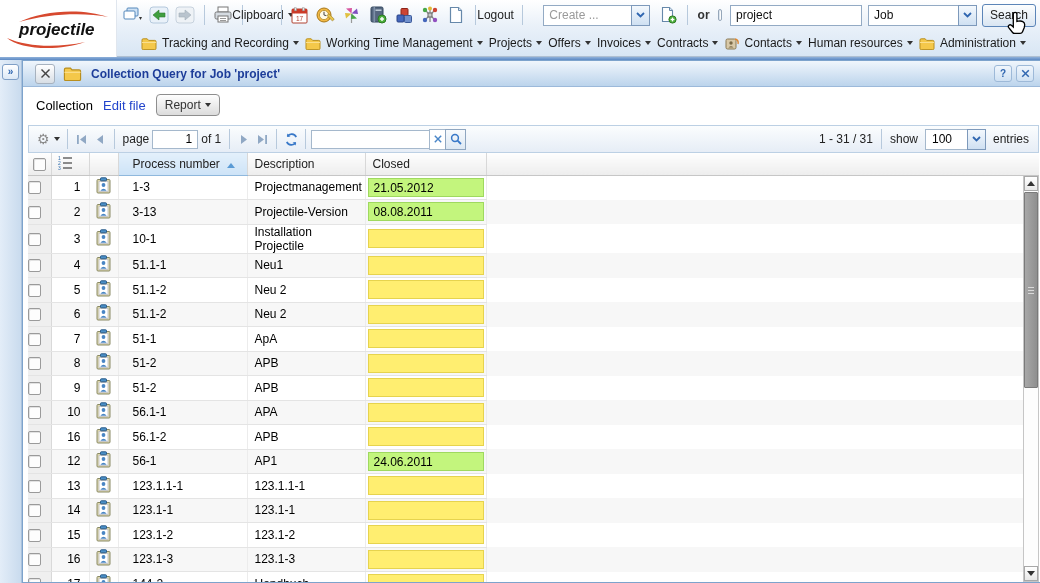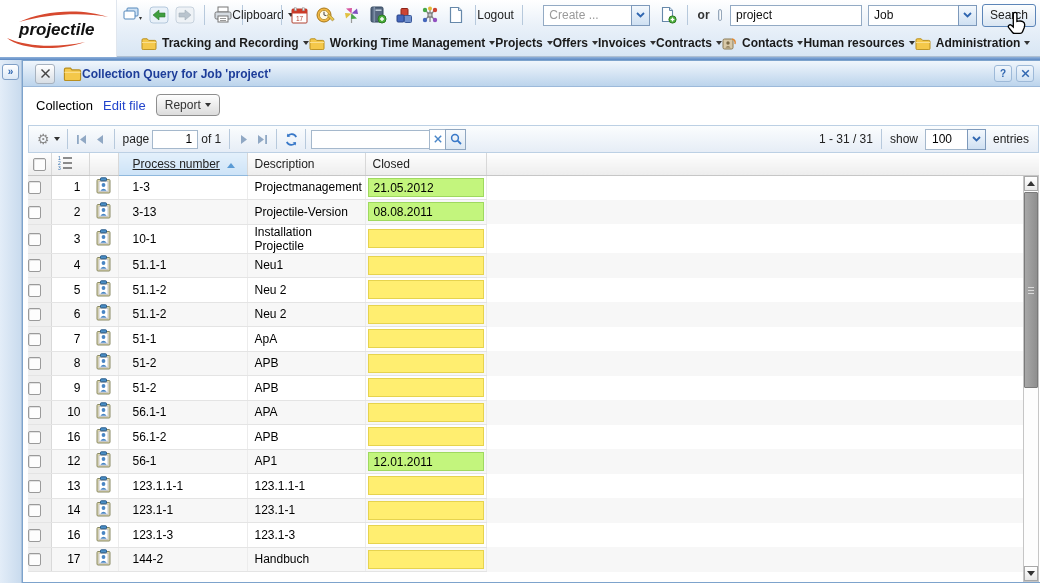--- a/index.html
+++ b/index.html
@@ -8,21 +8,21 @@
 
   
   .top-bar { position:relative; width:100%; height:57px;
     background:linear-gradient(#ffffff, #eaf1f9 45%, #d8e6f4 100%);
     border-bottom:1px solid #aebfd2; }
   .logo-box { position:absolute; left:0; top:0; width:117px; height:57px; background:#ffffff;
     border-right:1px solid #e0e6ee; display:flex; align-items:center; justify-content:center; }
   .tool-row { position:absolute; left:117px; right:0; top:0; height:30px;
     display:flex; align-items:center; padding:0 4px; gap:2px; }
   .menu-row { position:absolute; left:117px; right:0; top:30px; height:26px;
-    display:flex; align-items:center; justify-content:space-between; padding:0 14px 0 24px;font-weight:bold; }
+    display:flex; align-items:center; justify-content:space-between; padding:0 14px 0 24px; }
   .tb-btn { height:24px; min-width:24px; display:flex; align-items:center; justify-content:center;
     border-radius:3px; padding:0 2px; cursor:pointer; }
   .tb-sep { width:1px; height:20px; background:#b7c9dc; margin:0 5px; }
   .tb-label { font-size:12px; color:#222; margin-left:3px; }
   .caret { width:0; height:0; border-left:3.5px solid transparent; border-right:3.5px solid transparent;
     border-top:4px solid #333; margin-left:4px; }
   .menu-item { display:flex; align-items:center; font-size:12px; color:#1a1a1a; cursor:pointer; white-space:nowrap; }
   .menu-item .mi-icon { margin-right:5px; display:flex; }
   .combo { display:flex; align-items:stretch; height:21px; }
   .combo-text { border:1px solid #93aac4; border-right:none; background:#fff; font-size:12px;
@@ -50,21 +50,21 @@
     display:flex; align-items:center; justify-content:center; cursor:pointer; line-height:1; }
   .panel { flex:1; background:#fff; border:1px solid #7da3cc; border-right:none;
     display:flex; flex-direction:column; overflow:hidden; }
 
   
   .title-bar { height:26px; background:linear-gradient(#f0f6fc,#bcd4ec);
     border-bottom:1px solid #9cb9da; display:flex; align-items:center; padding:0 6px 0 12px; flex:none; }
   .win-close { width:20px; height:20px; border:1px solid #a7b2bf; border-radius:3px;
     background:linear-gradient(#ffffff,#d8dee5); display:flex; align-items:center; justify-content:center;
     cursor:pointer; margin-right:8px; }
-  .title-text { font-size:12px; font-weight:bold; color:var(--title-text,#1d3d99); margin-left:0; }
+  .title-text { font-size:12px; font-weight:bold; color:var(--title-text,#1d3d99); margin-left:9px; }
   .tb-right { margin-left:auto; display:flex; gap:4px; }
   .sm-btn { width:18px; height:17px; border:1px solid #9db9d8; border-radius:3px;
     background:linear-gradient(#f0f6fc,#cfe1f3); color:#2f66b0; font-size:10px; font-weight:bold;
     display:flex; align-items:center; justify-content:center; cursor:pointer; }
 
   
   .collection-bar { height:36px; display:flex; align-items:center; padding-left:13px; gap:10px;
     background:#fff; flex:none; }
   .collection-label { font-size:13px; color:#000; }
   .edit-link { font-size:13px; color:var(--link,#2244cc); cursor:pointer; }
@@ -92,21 +92,21 @@
     font-size:12px; display:flex; align-items:center; padding-left:6px; }
 
   
   .table-viewport { flex:1; position:relative; overflow:hidden; background:#fff; }
   table.grid { border-collapse:collapse; width:100%; table-layout:fixed; }
   .col-check { width:23px; } .col-num { width:38px; } .col-icon { width:29px; }
   .col-process { width:129px; } .col-desc { width:118px; } .col-closed { width:121px; }
   thead th { height:22px; background:linear-gradient(#fefefe,#ededed); border-bottom:1px solid #c6c6c6;
     border-right:1px solid #d8d8d8; font-size:12px; font-weight:normal; color:#222; text-align:left; padding:0; }
   thead th.sorted { background:linear-gradient(#e3f0fb,#cde3f7); border-bottom:1px solid #8fb8dd;
-    border-left:1px solid #b5d3ee;text-decoration:underline; }
+    border-left:1px solid #b5d3ee; }
   thead th.filler, tbody td.filler { border-right:none; background:#fff; border-bottom:none; }
   thead th.filler { background:linear-gradient(#fefefe,#ededed); border-bottom:1px solid #c6c6c6; }
   tbody td { height:24.5px; border-bottom:1px solid #e4e4e4; border-right:1px solid #ececec;
     font-size:12px; color:#000; padding:0; background:#fff; overflow:hidden; }
   tbody tr:nth-child(even) td { background:#f7f7f7; }
   tbody td.col-check, tbody tr:nth-child(even) td.col-check { background:#efefef; border-right:1px solid #d9d9d9; }
   thead th.col-check { text-align:center; }
   td.col-num { text-align:right; padding-right:8px; }
   td.col-process, th.col-process { padding-left:14px; }
   td.col-desc, th.col-desc { padding-left:7px; }
@@ -747,21 +747,21 @@
                     <rect x="1" y="2.5" width="13" height="13.5" rx="1" fill="#ded8ae" stroke="#8a8a66"></rect>
                     <rect x="3" y="4.5" width="9" height="10" fill="#fff" stroke="#c8c8c8"></rect>
                     <rect x="4.5" y="0.8" width="6" height="3" rx="0.8" fill="#4a90c8" stroke="#2a5a88"></rect>
                     <circle cx="7.5" cy="8" r="1.9" fill="#4a86c4"></circle>
                     <path d="M4.3 13.8 Q7.5 9.8 10.7 13.8 Z" fill="#4a86c4"></path>
                   </svg>
     </td>
     <td class="col-process">56-1</td>
     <td class="col-desc">AP1</td>
     <td class="col-closed">
-                  <div class="closed-fill closed">12.01.2011</div>
+                  <div class="closed-fill closed">24.06.2011</div>
                 </td>
     <td class="filler"></td>
   </tr>
 
   <tr>
     <td class="col-check"><span class="checkbox"></span></td>
     <td class="col-num">13</td>
     <td class="col-icon">
       <svg width="15" height="17" viewBox="0 0 15 17">
                     <rect x="1" y="2.5" width="13" height="13.5" rx="1" fill="#ded8ae" stroke="#8a8a66"></rect>
@@ -792,20 +792,39 @@
                   </svg>
     </td>
     <td class="col-process">123.1-1</td>
     <td class="col-desc">123.1-1</td>
     <td class="col-closed">
                   <div class="closed-fill open"></div>
                 </td>
     <td class="filler"></td>
   </tr>
 
+  <tr>
+    <td class="col-check"><span class="checkbox"></span></td>
+    <td class="col-num">15</td>
+    <td class="col-icon">
+      <svg width="15" height="17" viewBox="0 0 15 17">
+                    <rect x="1" y="2.5" width="13" height="13.5" rx="1" fill="#ded8ae" stroke="#8a8a66"></rect>
+                    <rect x="3" y="4.5" width="9" height="10" fill="#fff" stroke="#c8c8c8"></rect>
+                    <rect x="4.5" y="0.8" width="6" height="3" rx="0.8" fill="#4a90c8" stroke="#2a5a88"></rect>
+                    <circle cx="7.5" cy="8" r="1.9" fill="#4a86c4"></circle>
+                    <path d="M4.3 13.8 Q7.5 9.8 10.7 13.8 Z" fill="#4a86c4"></path>
+                  </svg>
+    </td>
+    <td class="col-process">123.1-2</td>
+    <td class="col-desc">123.1-2</td>
+    <td class="col-closed">
+                  <div class="closed-fill open"></div>
+                </td>
+    <td class="filler"></td>
+  </tr>
 
   <tr>
     <td class="col-check"><span class="checkbox"></span></td>
     <td class="col-num">16</td>
     <td class="col-icon">
       <svg width="15" height="17" viewBox="0 0 15 17">
                     <rect x="1" y="2.5" width="13" height="13.5" rx="1" fill="#ded8ae" stroke="#8a8a66"></rect>
                     <rect x="3" y="4.5" width="9" height="10" fill="#fff" stroke="#c8c8c8"></rect>
                     <rect x="4.5" y="0.8" width="6" height="3" rx="0.8" fill="#4a90c8" stroke="#2a5a88"></rect>
                     <circle cx="7.5" cy="8" r="1.9" fill="#4a86c4"></circle>

